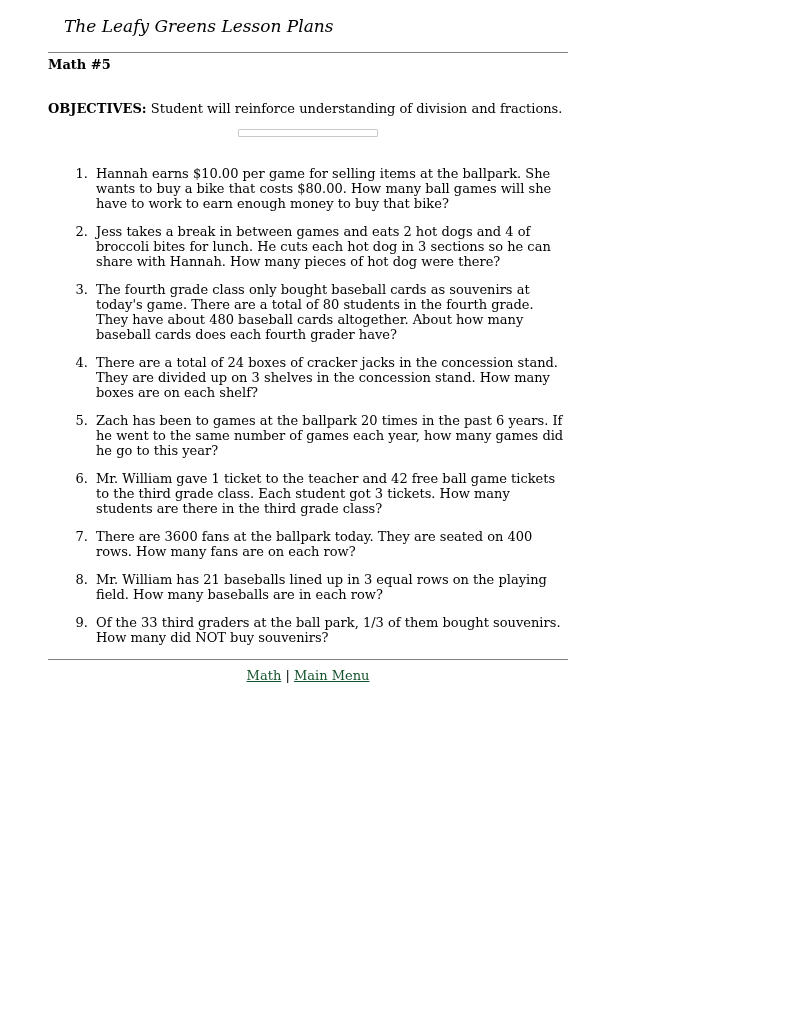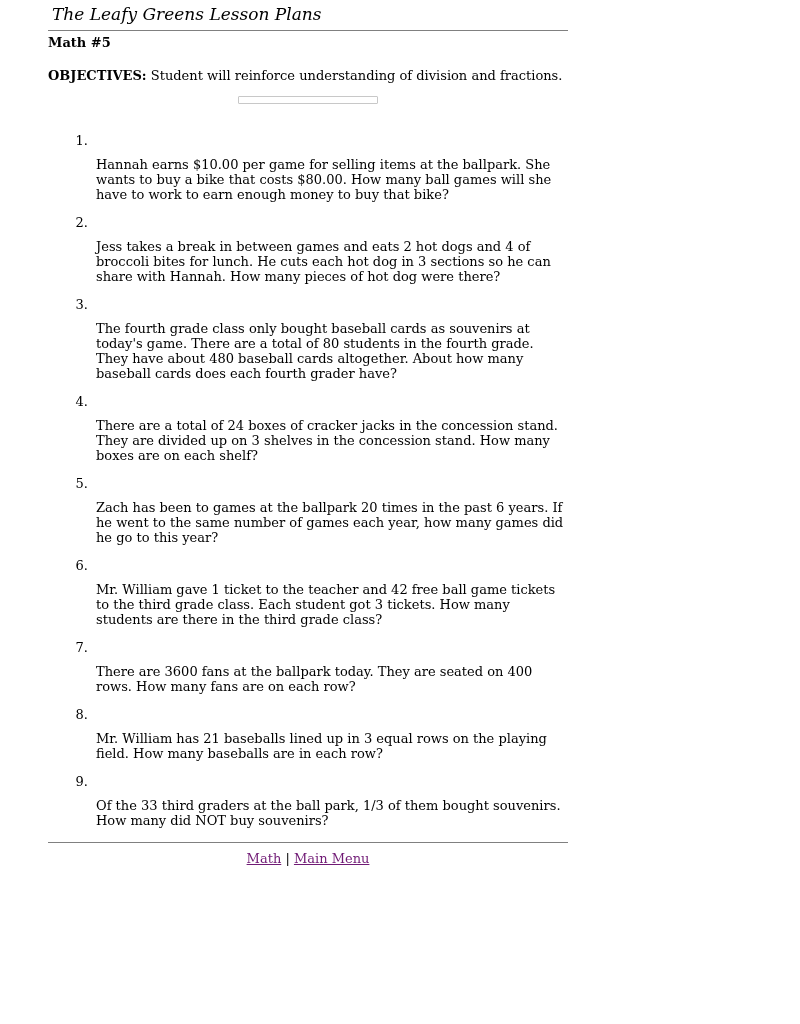--- a/index.html
+++ b/index.html
@@ -1,40 +1,40 @@
 <!DOCTYPE html>
 <html><head>
   <meta charset="utf-8">
   <style>
     html, body { margin: 0; padding: 0; background: #ffffff; }
     body {
       width: 800px; height: 1024px; position: relative;
       font-family: "DejaVu Serif", serif; color: #000; font-size: 13px;
     }
     .page { position: absolute; left: 48px; top: 0; width: 520px; }
-    .site-title { font-style: italic; font-size: 17px; line-height: 20px; margin: 4px; }
+    .site-title { font-style: italic; font-size: 17px; line-height: 20px; margin: 16px; }
     .rule { border: 0; border-top: 1px solid #808080; margin: 0; height: 0; }
     .rule-top { margin-top: 6px; }
     .lesson-num { font-weight: bold; font-size: 13px; margin-top: 4px; line-height: 16px; }
     .lesson-title { text-align: center; font-size: 19px; margin-top: 18px; line-height: 22px; }
-    .objectives { margin-top: 16px; line-height: 17px; }
+    .objectives { margin-top: 27px; line-height: 17px; }
     .objectives b { font-weight: bold; }
     .short-rule {
       width: 140px; height: 8px; margin: 12px auto 0 auto;
       border: 1px solid #c8c8c8; border-radius: 1px; box-sizing: border-box;
     }
     ol.problems { margin: 29px 0 0 0; padding: 0; list-style: none; }
     ol.problems li { display: flex; margin-bottom: 13px; line-height: 15px; }
     ol.problems .num { width: 40px; flex: none; text-align: right; padding-right: 0; box-sizing: border-box; }
-    ol.problems .txt { padding-left: 0; margin-left: 0; width: 480px; margin-top: 24px; }
+    ol.problems .txt { padding-left: 0; margin-left: 0; width: 480px; }
     .suggest { margin-top: 34px; line-height: 15px; }
     .suggest b { font-weight: bold; }
     .rule-bottom { margin-top: 14px; }
     .footer-links { text-align: center; margin-top: 8px; line-height: 15px; }
-    .footer-links a { color: #701a75; text-decoration: underline; }
+    .footer-links a { color: #14532d; text-decoration: underline; }
   </style>
 </head>
 <body>
 
 <div class="page">
   <p class="site-title">The Leafy Greens Lesson Plans</p>
   <hr class="rule rule-top">
 
   <div class="lesson-num">Math #5</div>
 

